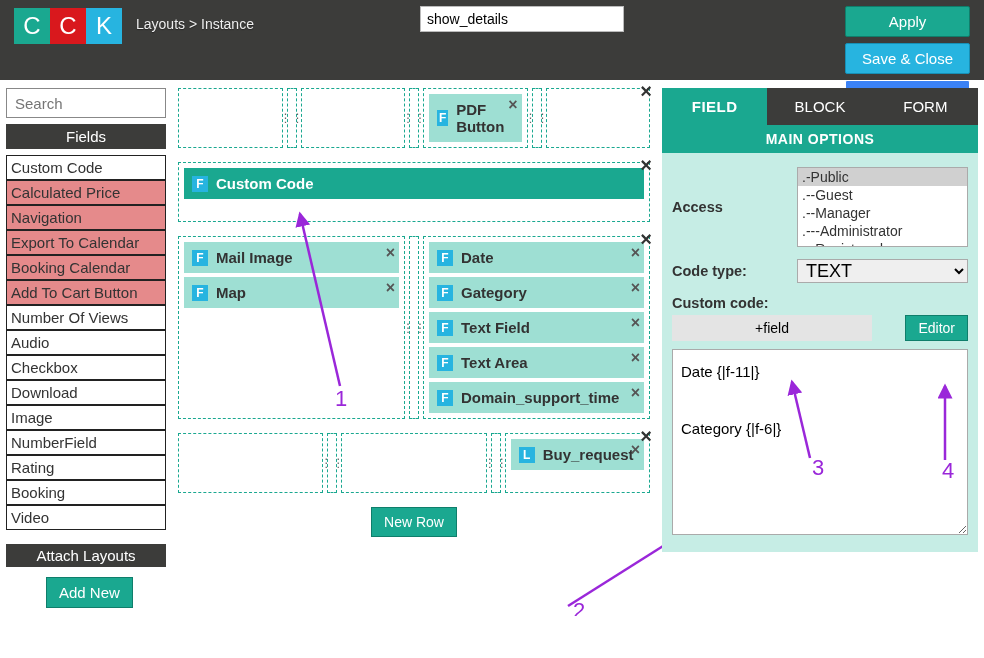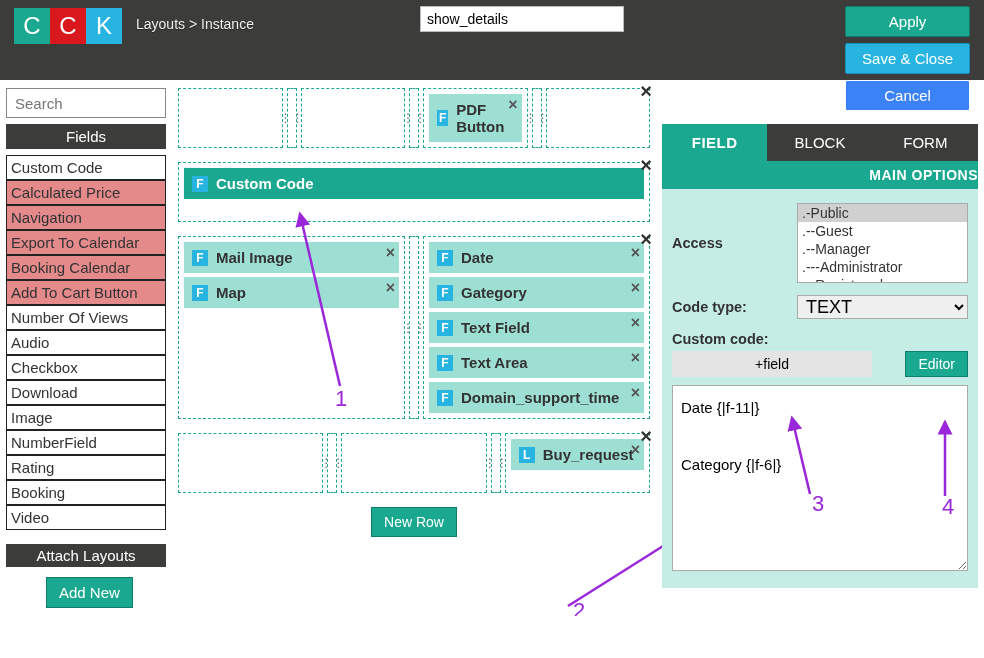--- a/index.html
+++ b/index.html
@@ -42,21 +42,21 @@
     border: none; color: #fff; padding: 6px 16px; font-size: 15px;
     cursor: pointer; border-radius: 2px;
   }
   .btn-apply { background: #1aa890; border:1px solid #0f7e6b;}
   .btn-save  { background: #27b4e0; border:1px solid #1790b6;}
   .btn-cancel{ background: #3b82f6; border:1px solid #ffffff;}
   
   .main { display: flex; padding: 8px 6px; gap: 12px; }
   .left { width: 160px; flex-shrink: 0; }
   .center { flex: 1; }
-  .right { width: 316px; flex-shrink: 0; margin-top: 36px; }
+  .right { width: 316px; flex-shrink: 0; }
   
   .search-input {
     width: 100%; height: 30px; border: 1px solid #888; padding: 4px 8px;
     font-size: 15px; color: #555;
   }
   .fields-header {
     background: #3c3c3a; color: #fff; text-align: center;
     padding: 4px 0; margin-top: 6px; font-size: 15px;
   }
   .flist { margin-top: 6px; }
@@ -118,21 +118,21 @@
     font-size: 14px;
   }
   
   .tabs { display:flex; }
   .tab {
     flex:1; text-align:center; padding:10px 0; color:#fff;
     background:#3c3c3a; font-size:15px; cursor:pointer; font-weight:500;
   }
   .tab.active { background:#1aa890; font-weight:700; letter-spacing:.5px;}
   .main-opts-hd {
-    background:#1aa890; color:#fff; text-align:right;
+    background:#1aa890; color:#fff; text-align:center;
     padding:6px 0; font-weight:700; letter-spacing:.5px;
   }
   .rpanel-body { background:#c6ede5; padding:14px 10px 14px 10px; }
   .opt-row { display:flex; align-items:center; margin-bottom:12px; gap:10px;}
   .opt-label { width:115px; color:#333; font-size:14.5px; font-weight:600;}
   .access-list {
     flex:1; height:80px; border:1px solid #aaa; font-size:14px;
     background:#fff; overflow-y:scroll;
   }
   .access-list div { padding:1px 4px; }

